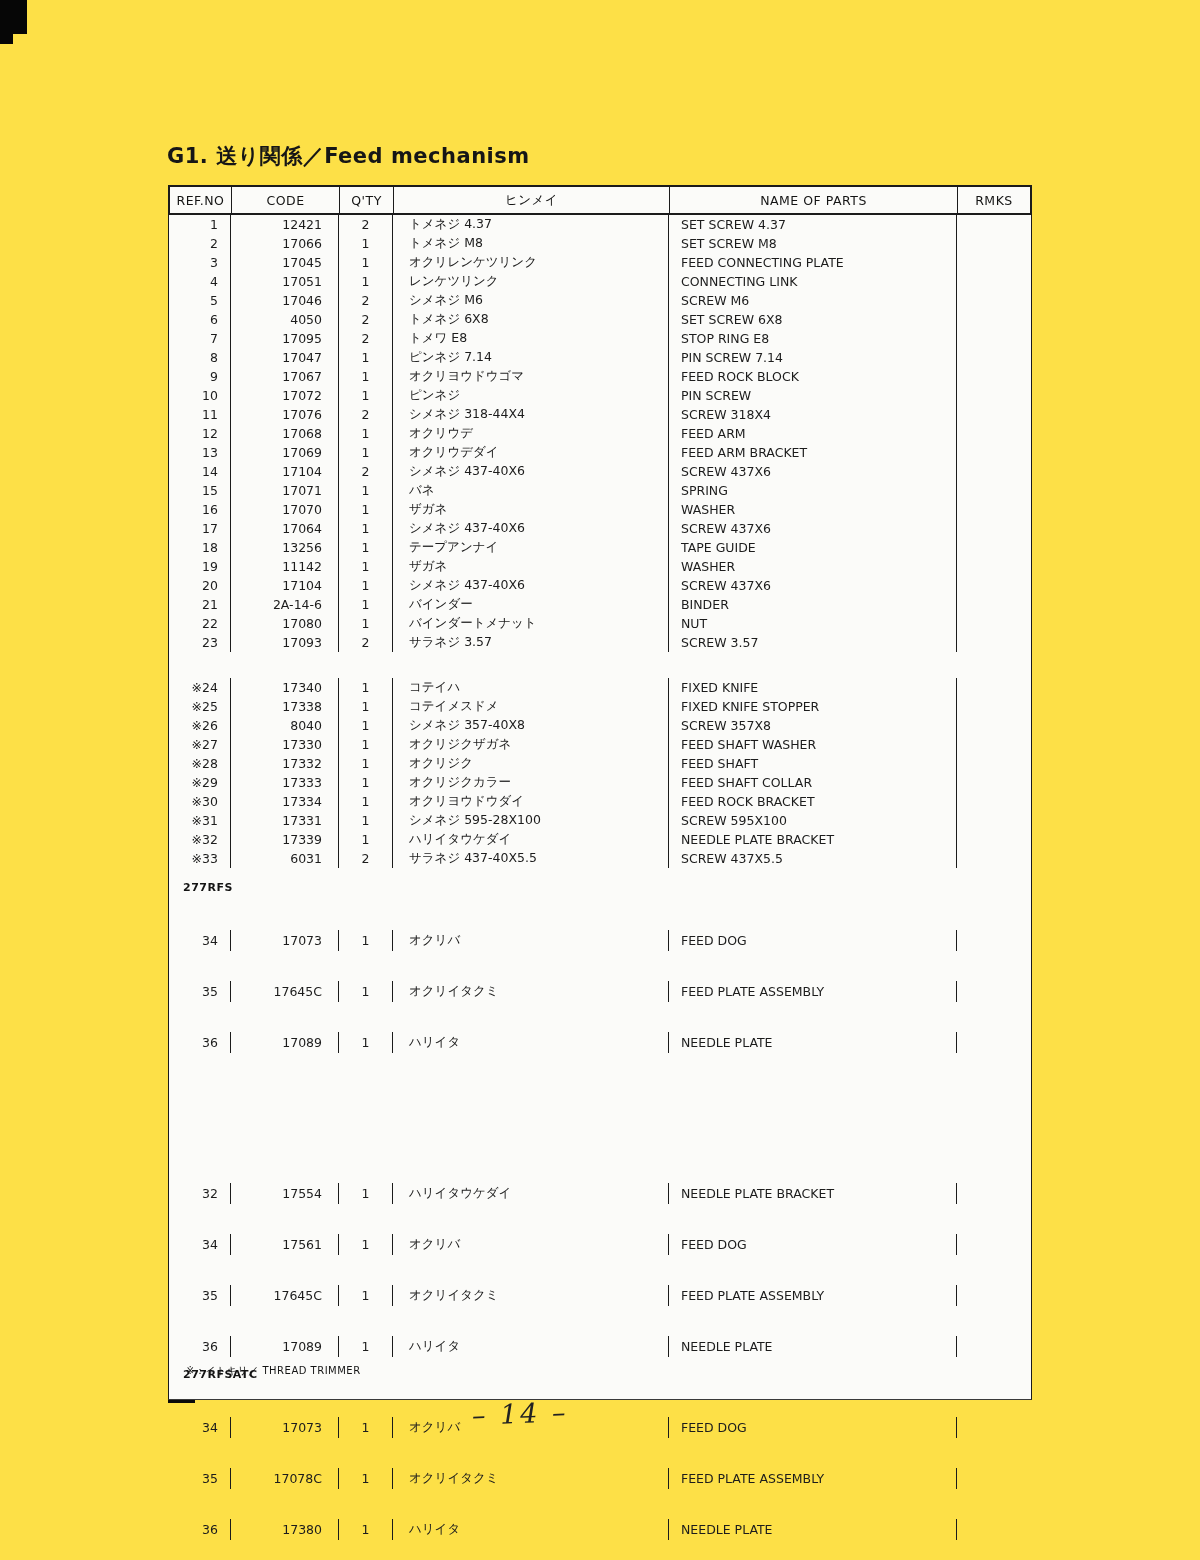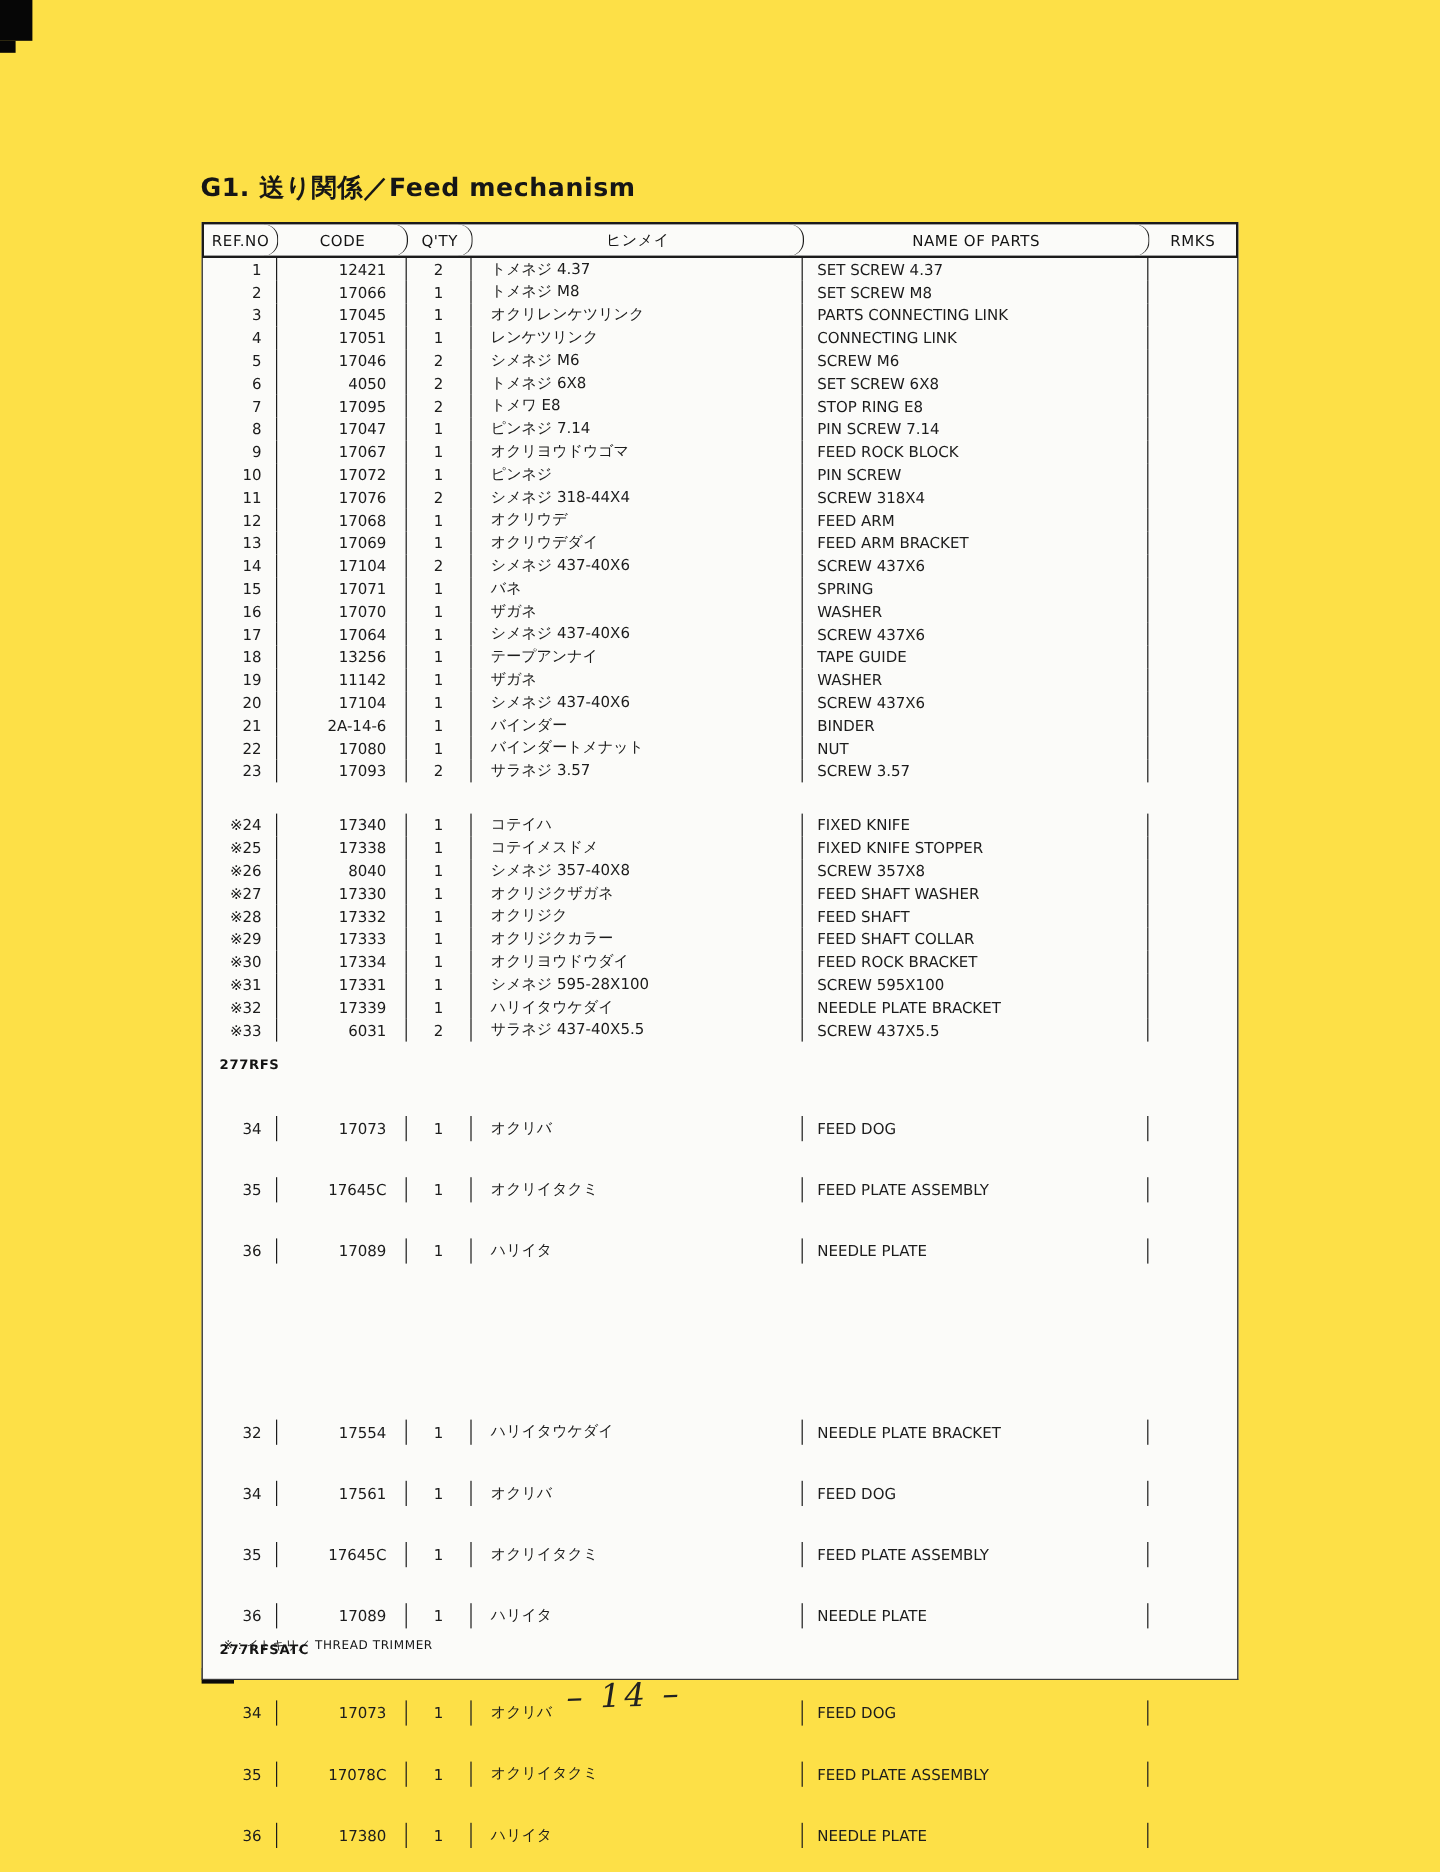--- a/index.html
+++ b/index.html
@@ -46,21 +46,20 @@
     background: #fbfbf9;
   }
   .thead .hcell {
     display: flex;
     align-items: center;
     justify-content: center;
     font-size: 12.5px;
     letter-spacing: 0.5px;
     border-right: 1.5px solid #1b1b1b;
     color: #141414;
-    border-radius: 12px;
   }
   .thead .hcell:last-child { border-right: none; }
 
   .c-ref  { width: 62px;  }
   .c-code { width: 108px; }
   .c-qty  { width: 54px;  }
   .c-jp   { width: 276px; }
   .c-en   { width: 288px; }
   .c-rmks { flex: 1; }
 
@@ -171,21 +170,21 @@
             <div class="cell c-qty">1</div>
             <div class="cell c-jp">トメネジ M8</div>
             <div class="cell c-en">SET SCREW M8</div>
             <div class="cell c-rmks"></div>
           </div>
           <div class="row">
             <div class="cell c-ref">3</div>
             <div class="cell c-code">17045</div>
             <div class="cell c-qty">1</div>
             <div class="cell c-jp">オクリレンケツリンク</div>
-            <div class="cell c-en">PARTS CONNECTING LINK</div>
+            <div class="cell c-en">FEED CONNECTING PLATE</div>
             <div class="cell c-rmks"></div>
           </div>
           <div class="row">
             <div class="cell c-ref">4</div>
             <div class="cell c-code">17051</div>
             <div class="cell c-qty">1</div>
             <div class="cell c-jp">レンケツリンク</div>
             <div class="cell c-en">CONNECTING LINK</div>
             <div class="cell c-rmks"></div>
           </div>

